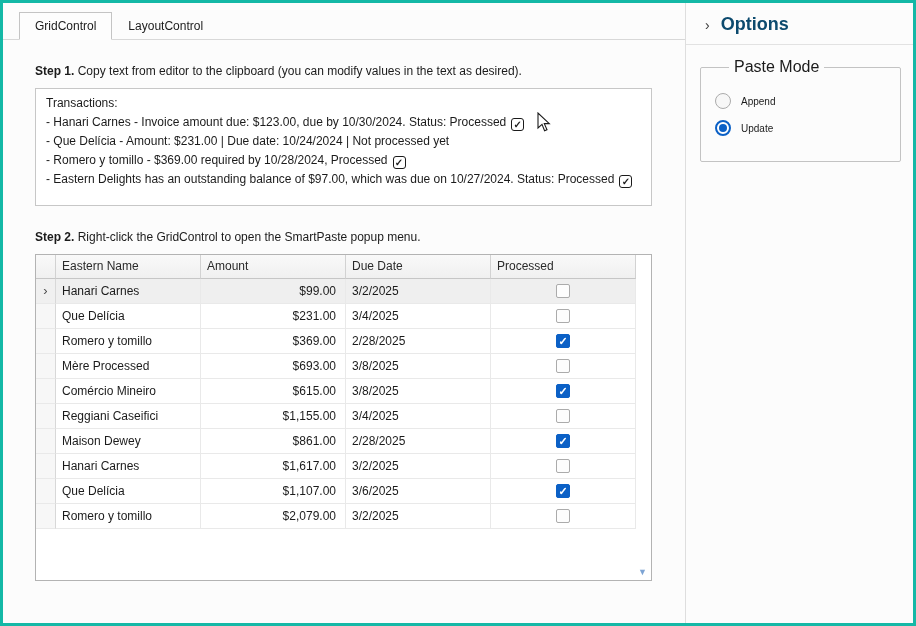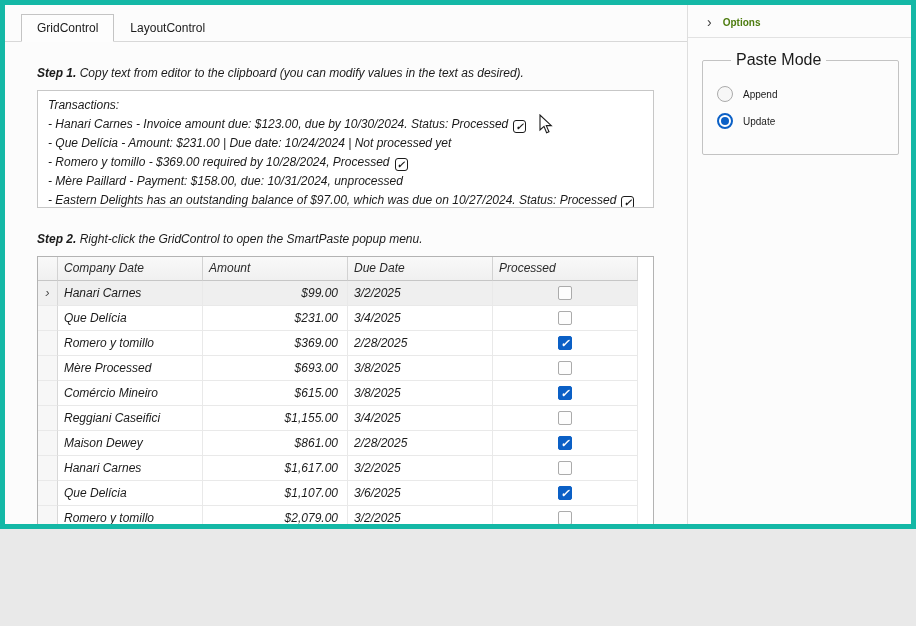--- a/index.html
+++ b/index.html
@@ -3,22 +3,22 @@
 <meta charset="utf-8">
 <style>
   * { box-sizing: border-box; }
   html,body { margin:0; padding:0; }
   body {
     width:916px; height:626px;
     font-family:"Liberation Sans", sans-serif;
     background:#e9e9e9;
   }
   .window {
-    width:916px; height:529px;
-    border:5px solid #14b8a6;
+    width:916px; height:626px;
+    border:3px solid #14b8a6;
     background:#fdfdfd;
     display:flex;
     position:relative;
     overflow:hidden;
     justify-content:flex-end;
   }
   
   .main { width:683px; border-right:1px solid #dedede; display:flex; flex-direction:column; background:#fcfcfc; }
   .tabbar { display:flex; padding:9px 0 0 16px; border-bottom:1px solid #d8d8d8; height:37px; }
   .tab {
@@ -26,21 +26,21 @@
     padding:6px 15px 6px 15px;
     border:1px solid transparent;
     margin-bottom:-1px;
     cursor:default;
   }
   .tab.active {
     background:#fdfdfd;
     border:1px solid #c4c4c4;
     border-bottom:1px solid #fdfdfd;
   }
-  .content { padding:0 0 0 32px;font-style:italic; }
+  .content { padding:0 0 0 32px; }
   .step { font-size:12px; color:#1b1b1b; margin:24px 0 10px 0; }
   .step b { font-weight:bold; }
   
   .memo {
     width:617px; height:118px;
     border:1px solid #c7c7c7;
     background:#ffffff;
     padding:5px 10px;
     font-size:12px; color:#1b1b1b;
     overflow:hidden;
@@ -98,21 +98,21 @@
     font-size:9px; color:#7da4d4; cursor:default;
   }
   
   .options { flex:1; background:#fcfcfc; }
   .options-header {
     display:flex; align-items:center; gap:11px;
     padding:11px 16px 9px 19px;
     border-bottom:1px solid #e2e2e2;
   }
   .options-chevron { font-size:14px; color:#3c3c3c; line-height:12px; }
-  .options-title { font-size:10px; font-weight:bold; color:#4d7c0f; }
+  .options-title { font-size:18px; font-weight:bold; color:#0c4a6e; }
   .groupbox {
     margin:13px 12px 0 14px;
     border:1px solid #c3c3c3; border-radius:2px;
     padding:6px 12px 14px 12px;
   }
   .groupbox legend { font-size:16px; color:#1b1b1b; padding:0 5px; margin-left:16px; }
   .radio-row { display:flex; align-items:center; gap:10px; margin:11px 2px; font-size:10px; color:#1b1b1b; }
   .radio {
     width:16px; height:16px; border-radius:50%;
     border:1px solid #ababab; background:#f7f7f7;
@@ -153,39 +153,36 @@
   </div>
 
   <div class="memo-line">
     <span class="line-text">- Que Delícia - Amount: $231.00 | Due date: 10/24/2024 | Not processed yet</span>
   </div>
 
   <div class="memo-line">
     <span class="line-text">- Romero y tomillo - $369.00 required by 10/28/2024, Processed</span><span class="inline-check">✓</span>
   </div>
 
-  <div class="memo-line">
-    <span class="line-text">- Mère Paillard - Payment: $158.00, due: 10/31/2024, unprocessed</span>
-  </div>
 
   <div class="memo-line">
     <span class="line-text">- Eastern Delights has an outstanding balance of $97.00, which was due on 10/27/2024. Status: Processed</span><span class="inline-check">✓</span>
   </div>
 </div>
       </div>
 
       <p class="step">
         <b>Step 2.</b>
         <span>Right-click the GridControl to open the SmartPaste popup menu.</span>
       </p>
 
       <div class="grid">
         <div class="grid-header">
           <div class="hcell col-ind"></div>
-          <div class="hcell col-company">Company Date</div>
+          <div class="hcell col-company">Eastern Name</div>
           <div class="hcell col-amount" style="text-align:left;">Amount</div>
           <div class="hcell col-date">Due Date</div>
           <div class="hcell col-proc" style="display:block;text-align:left;padding:0 6px;">Processed</div>
         </div>
         <div>
   <div class="grid-row selected">
     <div class="cell col-ind">›</div>
     <div class="cell col-company">Hanari Carnes</div>
     <div class="cell col-amount">$99.00</div>
     <div class="cell col-date">3/2/2025</div>

